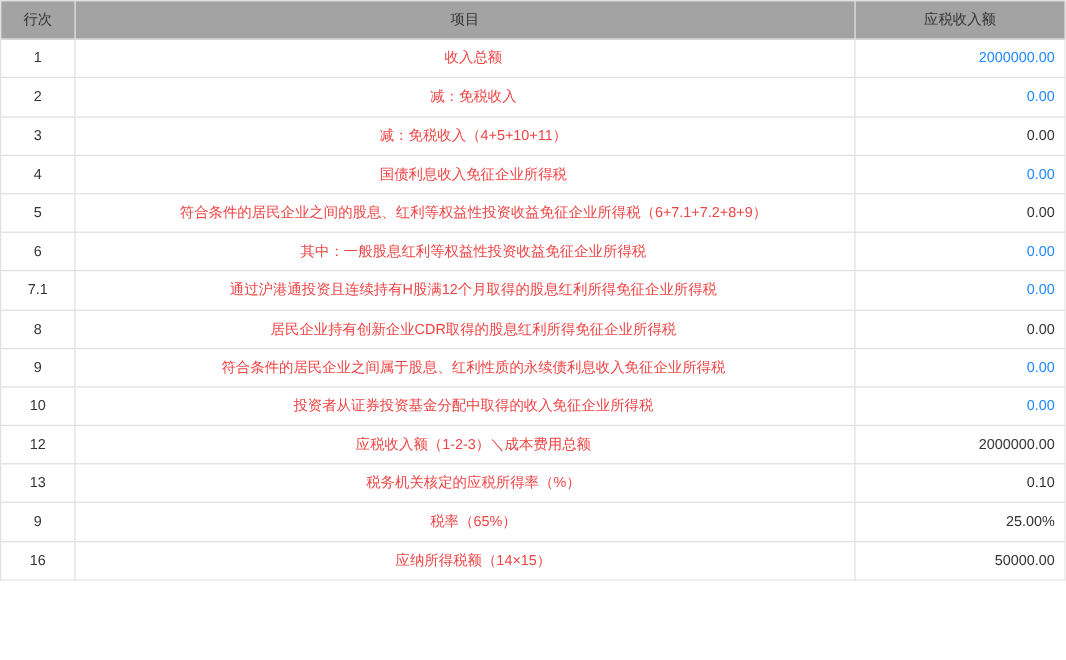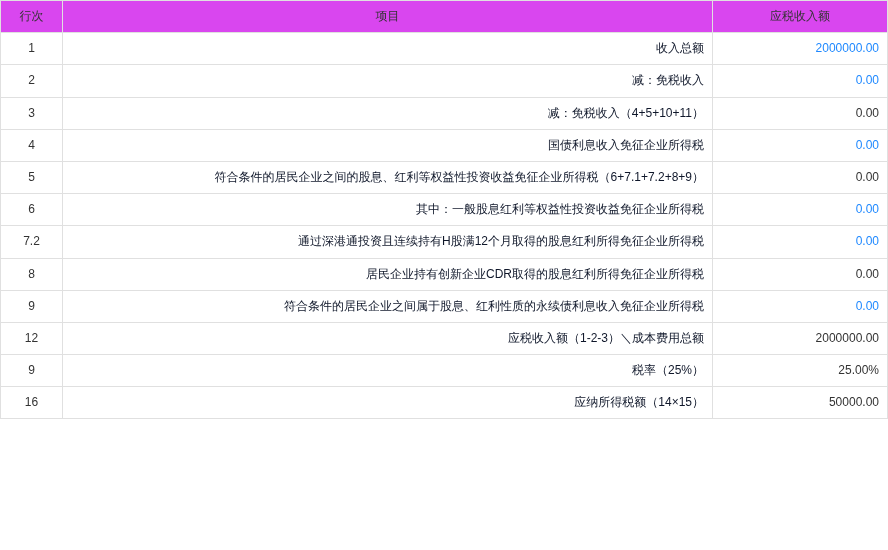--- a/index.html
+++ b/index.html
@@ -15,30 +15,30 @@
       border-collapse: collapse;
       table-layout: fixed;
     }
     th, td {
       border: 1px solid #e0e0e0;
       padding: 6px 8px;
       line-height: 1.6;
       height: 26px;
     }
     th {
-      background: #d946ef;
+      background: #a3a3a3;
       font-weight: normal;
       text-align: center;
       color: #333;
     }
     col.col-rownum { width: 62px; }
     col.col-item { width: auto; }
     col.col-amount { width: 175px; }
     td.rownum { text-align: center; color: #333; }
-    td.item { text-align: right; color: #0f172a; padding-left: 22px;}
+    td.item { text-align: center; color: #ef4444; padding-left: 22px;}
     td.amount { text-align: right; color: #333; margin-left: 37px; }
     td.amount.blue { color: #1e88ff; }
   </style>
 </head>
 <body>
 
 <table>
   <colgroup>
     <col class="col-rownum">
     <col class="col-item">
@@ -76,42 +76,52 @@
         <td class="rownum">5</td>
         <td class="item">符合条件的居民企业之间的股息、红利等权益性投资收益免征企业所得税（6+7.1+7.2+8+9）</td>
         <td class="amount">0.00</td>
       </tr>
       <tr>
         <td class="rownum">6</td>
         <td class="item">其中：一般股息红利等权益性投资收益免征企业所得税</td>
         <td class="amount blue">0.00</td>
       </tr>
       <tr>
-        <td class="rownum">7.2</td>
-        <td class="item">通过深港通投资且连续持有H股满12个月取得的股息红利所得免征企业所得税</td>
+        <td class="rownum">7.1</td>
+        <td class="item">通过沪港通投资且连续持有H股满12个月取得的股息红利所得免征企业所得税</td>
         <td class="amount blue">0.00</td>
       </tr>
       <tr>
         <td class="rownum">8</td>
         <td class="item">居民企业持有创新企业CDR取得的股息红利所得免征企业所得税</td>
         <td class="amount">0.00</td>
       </tr>
       <tr>
         <td class="rownum">9</td>
         <td class="item">符合条件的居民企业之间属于股息、红利性质的永续债利息收入免征企业所得税</td>
         <td class="amount blue">0.00</td>
       </tr>
       <tr>
+        <td class="rownum">10</td>
+        <td class="item">投资者从证券投资基金分配中取得的收入免征企业所得税</td>
+        <td class="amount blue">0.00</td>
+      </tr>
+      <tr>
         <td class="rownum">12</td>
         <td class="item">应税收入额（1-2-3）＼成本费用总额</td>
         <td class="amount">2000000.00</td>
       </tr>
       <tr>
+        <td class="rownum">13</td>
+        <td class="item">税务机关核定的应税所得率（%）</td>
+        <td class="amount">0.10</td>
+      </tr>
+      <tr>
         <td class="rownum">9</td>
-        <td class="item">税率（25%）</td>
+        <td class="item">税率（65%）</td>
         <td class="amount">25.00%</td>
       </tr>
       <tr>
         <td class="rownum">16</td>
         <td class="item">应纳所得税额（14×15）</td>
         <td class="amount">50000.00</td>
       </tr>
     </tbody>
 </table>
 

